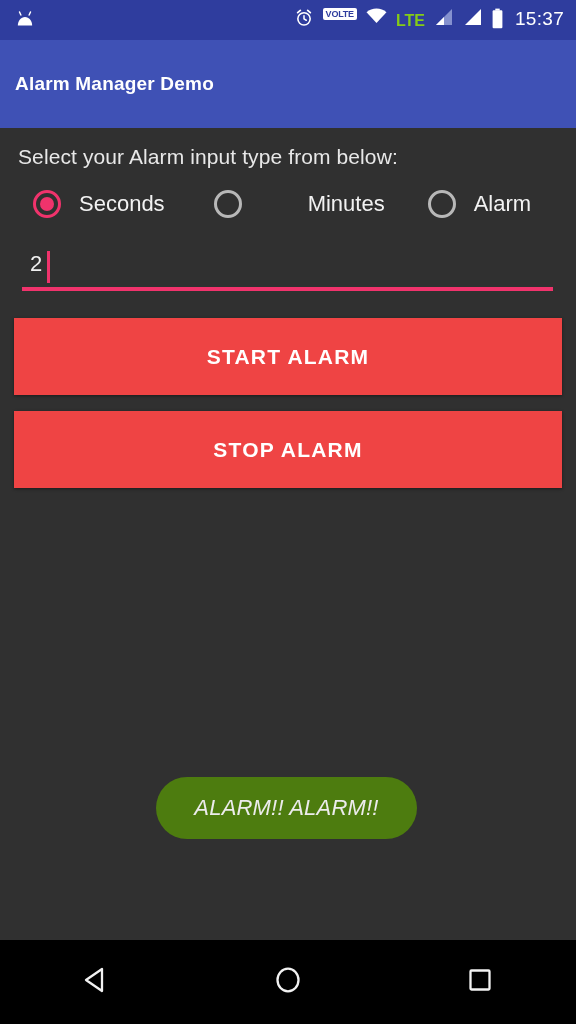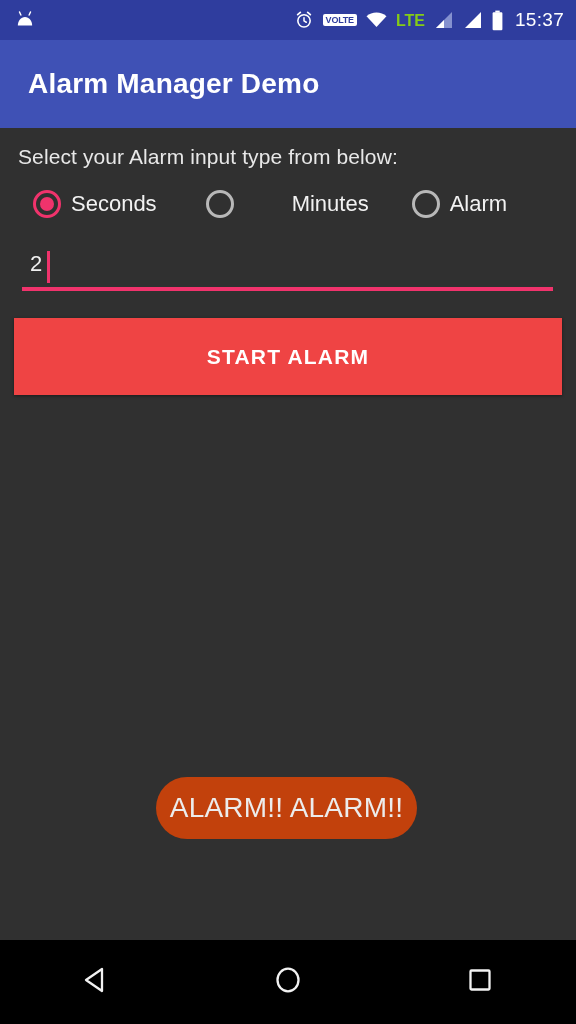--- a/index.html
+++ b/index.html
@@ -32,21 +32,21 @@
     padding: 0 12px 0 14px;
   }
   #status-left {
     display: flex;
     align-items: center;
     gap: 8px;
   }
   #status-right {
     margin-left: auto;
     display: flex;
-    align-items: center;
+    align-items: flex-start;
     gap: 9px;
   }
   .sb-icon {
     display: block;
     line-height: 0;
   }
   .volte-badge {
     background: #ffffff;
     color: #2F3D9E;
     font-size: 9px;
@@ -80,24 +80,24 @@
     position: absolute;
     top: 40px; left: 0;
     width: 576px;
     height: 88px;
     background: #3F51B5;
     display: flex;
     align-items: center;
   }
   #app-title {
     color: #ffffff;
-    font-size: 28px;
+    font-size: 19px;
     font-weight: bold;
     letter-spacing: 0.2px;
-    padding-left: 28px;
+    padding-left: 15px;
   }
 
   
   #content {
     position: absolute;
     top: 128px; left: 0;
     width: 576px;
     bottom: 0;
     background: #303030;
   }
@@ -143,21 +143,21 @@
     left: 50%; top: 50%;
     width: 14px; height: 14px;
     margin-left: -7px;
     margin-top: -7px;
     border-radius: 50%;
     background: #F0336C;
   }
   .radio-label {
     color: #f2f2f2;
     font-size: 22px;
-    margin-left: 10px;
+    margin-left: 18px;
     white-space: nowrap;
   }
 
   
   #input-wrap {
     position: absolute;
     left: 22px;
     top: 119px;
     width: 531px;
     height: 44px;
@@ -211,28 +211,29 @@
   #start-alarm-button { top: 190px; }
   #stop-alarm-button  { top: 283px; }
 
   
   #toast {
     position: absolute;
     left: 156px;
     top: 649px;
     width: 261px;
     height: 62px;
-    background: #c2410c;
+    background: #4d7c0f;
     border-radius: 31px;
     display: flex;
     align-items: center;
     justify-content: center;
     color: #ececec;
-    font-size: 28px;
+    font-size: 22px;
     letter-spacing: 0.2px;
+    font-style: italic;
   }
 
   
   #nav-bar {
     position: absolute;
     left: 0;
     top: 940px;
     width: 576px;
     height: 84px;
     background: #000000;
@@ -330,20 +331,21 @@
       </div>
     </div>
 
     <div id="input-wrap">
       <span id="alarm-input">2</span>
       <span id="input-caret"></span>
       <span id="input-underline"></span>
     </div>
 
     <button class="action-button" id="start-alarm-button">START ALARM</button>
+    <button class="action-button" id="stop-alarm-button">STOP ALARM</button>
 
     <div id="toast">ALARM!! ALARM!!</div>
   </div>
 
   <div id="nav-bar">
     <div class="nav-btn">
       <span>
         <svg width="34" height="34" viewBox="0 0 34 34">
           <path d="M23 6 L23 28 L7 17 Z" fill="none" stroke="#f2f2f2" stroke-width="2.3" stroke-linejoin="round"></path>
         </svg>

